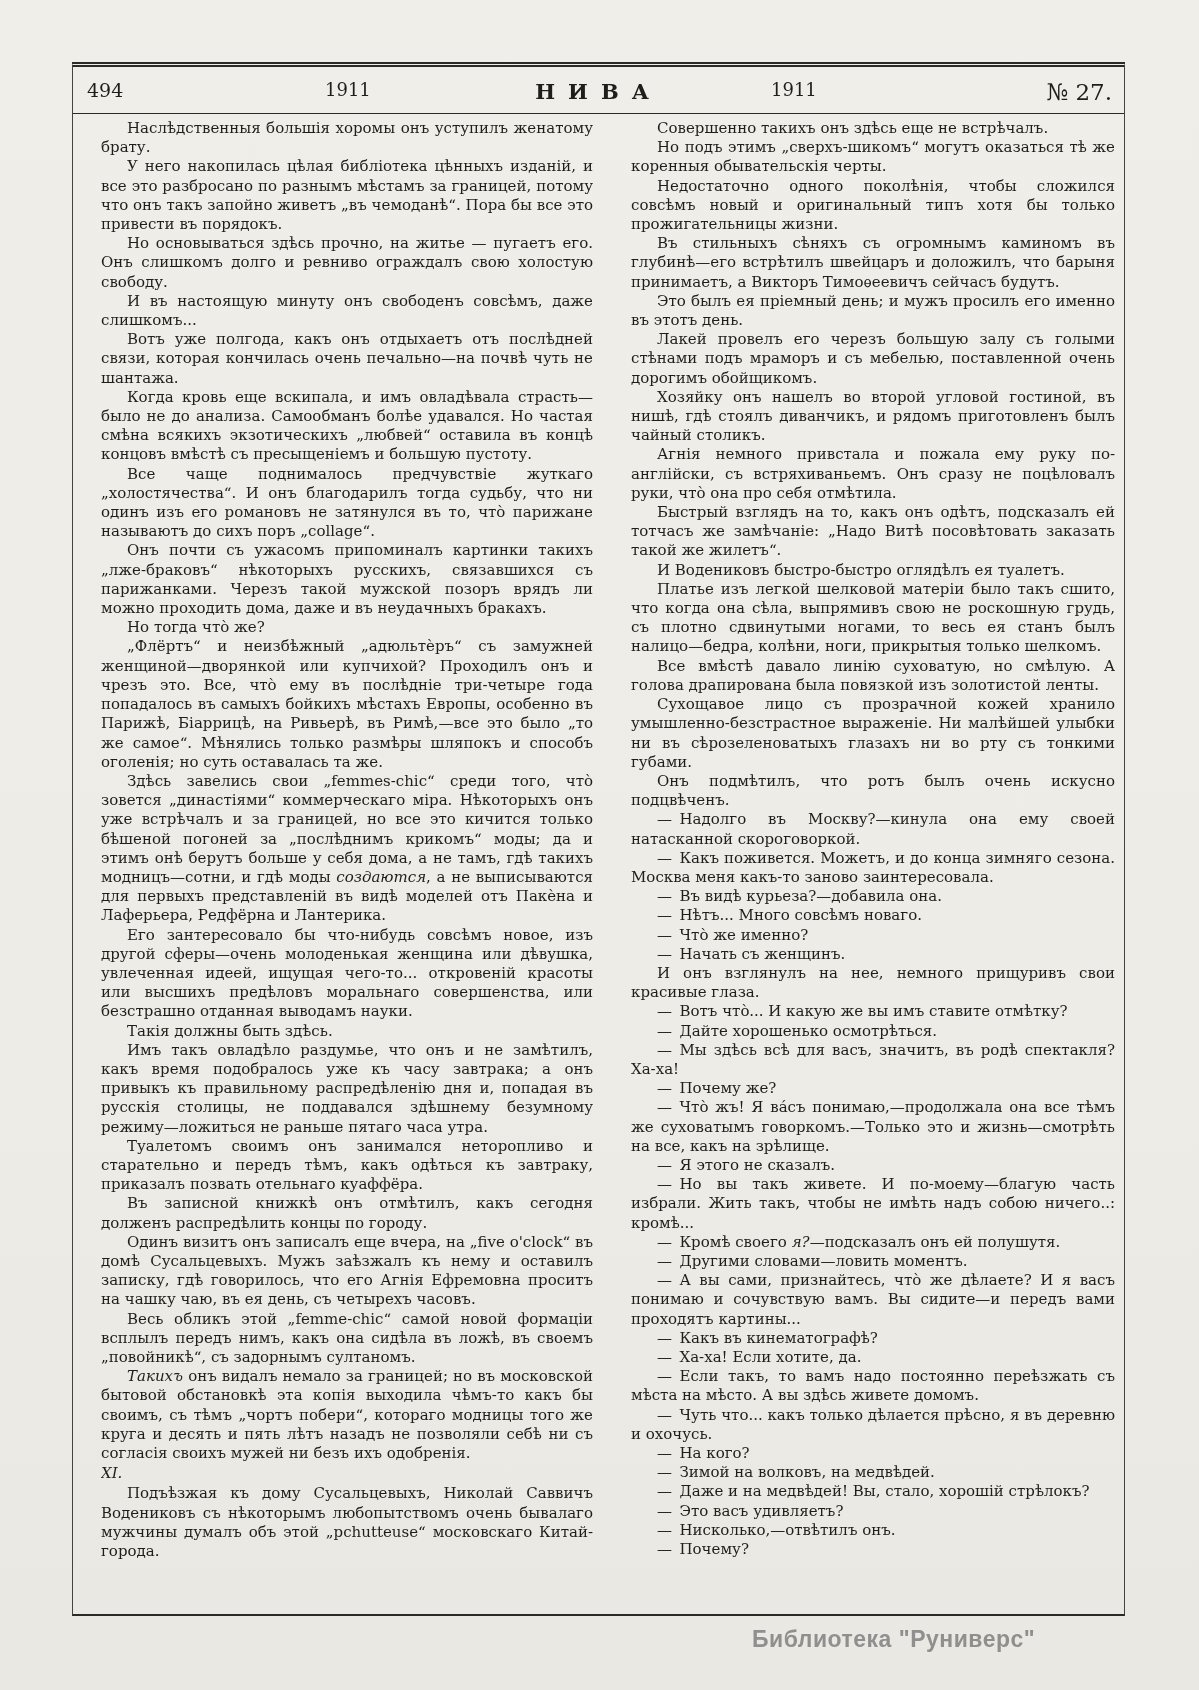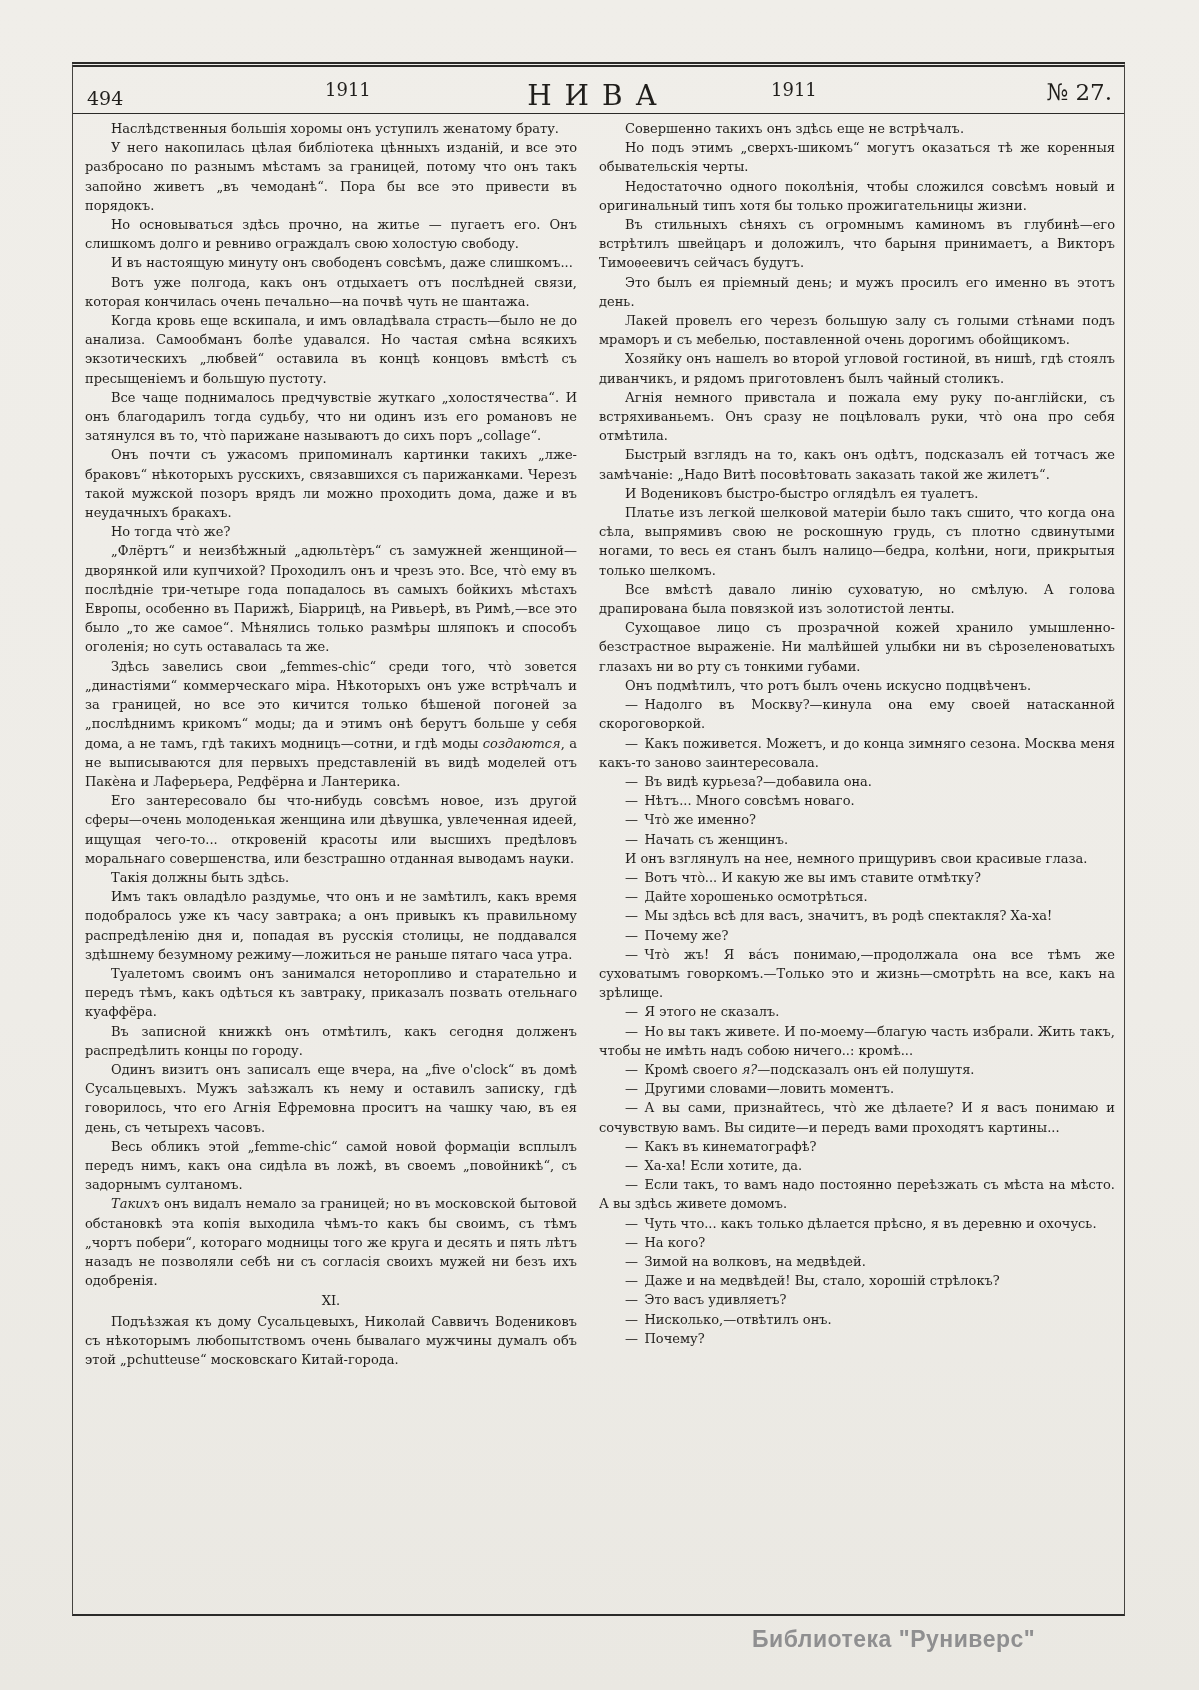--- a/index.html
+++ b/index.html
@@ -18,37 +18,37 @@
     border-left:1.6px solid #45433f;
     border-right:1.6px solid #45433f;
     border-bottom:2.2px solid #2b2a28;
     box-sizing:border-box;
   }
   .header{
     position:relative;height:46px;
     border-bottom:1.8px solid #2b2a28;
   }
   .header span{position:absolute;top:12px;white-space:nowrap;}
-  .h-page{left:14px;font-size:19px;margin-top:8px;}
+  .h-page{left:14px;font-size:19px;}
   .h-year-l{left:252px;font-size:18px;}
-  .h-masthead{left:50%;transform:translateX(-50%);font-size:28px;font-weight:normal;letter-spacing:13px;}
+  .h-masthead{left:50%;transform:translateX(-50%);font-size:21px;font-weight:bold;letter-spacing:13px;}
   .h-year-r{left:698px;font-size:18px;}
   .h-issue{right:12px;font-size:23px;}
   .columns{
     position:absolute;left:12px;right:9px;top:52px;bottom:6px;
     display:flex;gap:22px;overflow:hidden;
   }
   .col{
-    font-size:13px;line-height:19.2px;
-    text-align:justify;overflow:hidden;
+    font-size:15px;line-height:19.2px;
+    text-align:justify;overflow:hidden;margin-left:16px;
   }
   .col-left{width:492px;flex:none;}
   .col-right{flex:1;}
   .col p{margin:0;text-indent:26px;}
-  .col p.heading{text-align:center;text-indent:0;margin:1px 0;}
+  .col p.heading{text-align:left;text-indent:0;margin:1px 0;font-style:italic;}
   .watermark{
     position:absolute;left:752px;top:1626px;
     font-family:"Liberation Sans", sans-serif;
     font-weight:bold;font-size:23px;color:#8f8f90;
     letter-spacing:0.5px;
   }
 </style>
 </head>
 <body>
 

